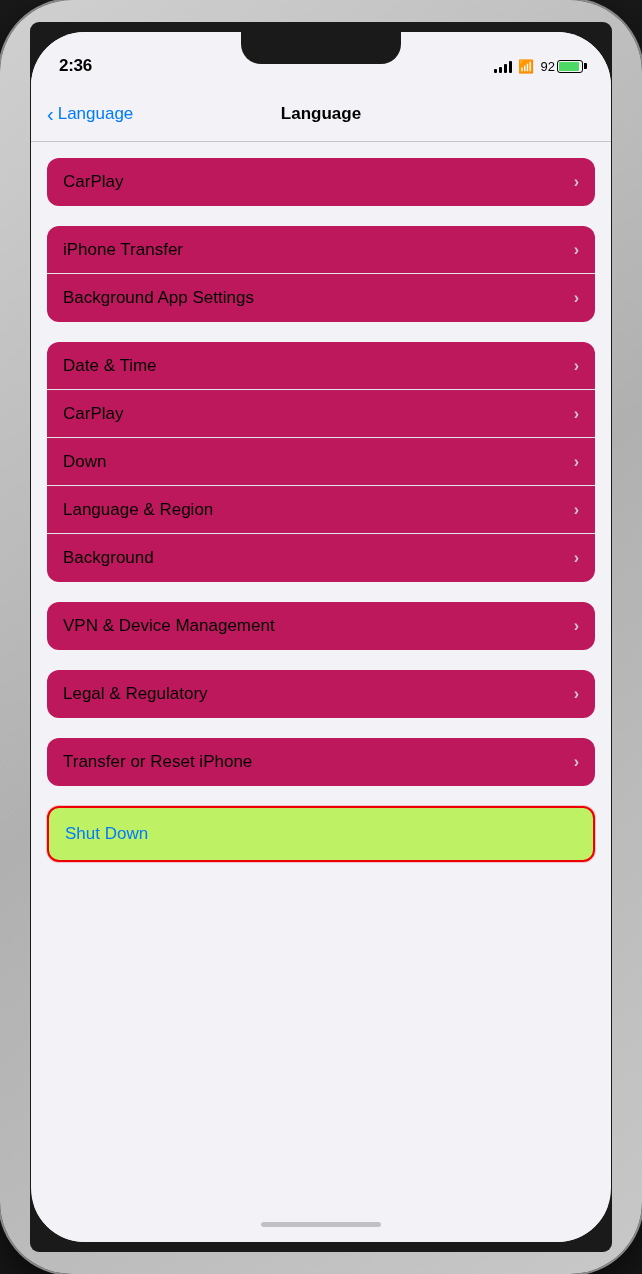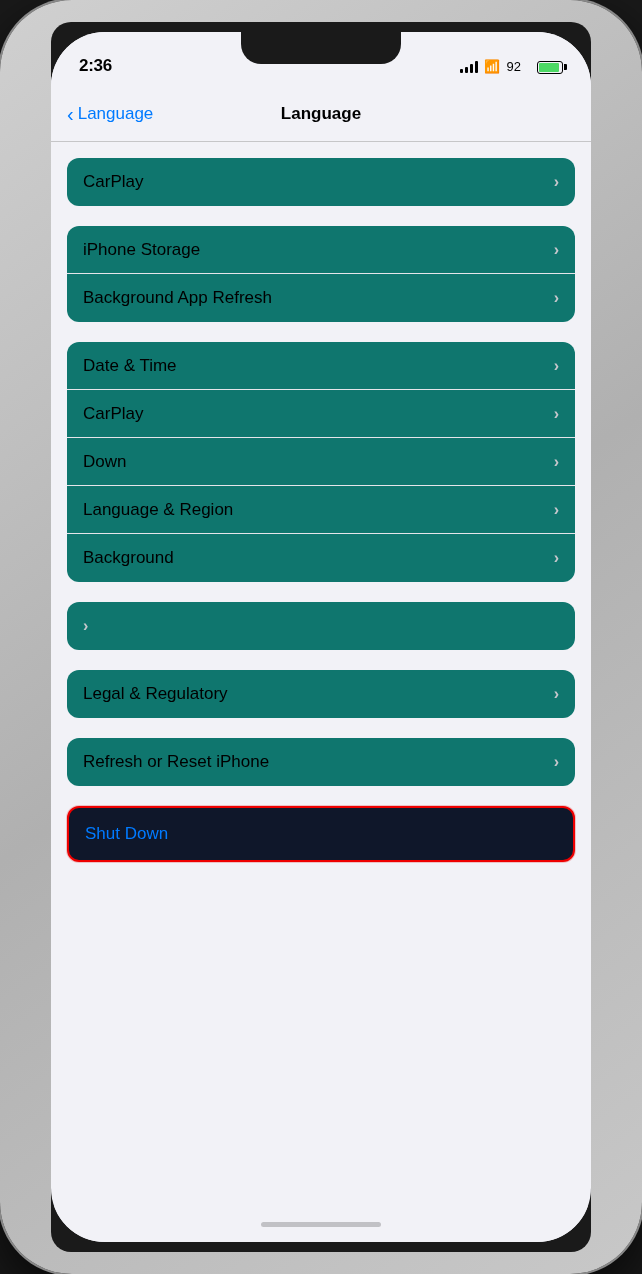--- a/index.html
+++ b/index.html
@@ -19,24 +19,24 @@
       background: linear-gradient(145deg, #d0d0d0, #b0b0b0, #c8c8c8);
       border-radius: 72px;
       display: flex;
       justify-content: center;
       align-items: center;
       position: relative;
       box-shadow: 0 0 0 2px #888, 0 20px 60px rgba(0,0,0,0.8);
     }
 
     .phone-inner {
-      width: 540px;
+      width: 582px;
       height: 1230px;
       background: #1a1a1a;
-      border-radius: 20px;
+      border-radius: 9px;
       overflow: hidden;
       position: relative;
       display: flex;
       justify-content: center;
       align-items: center;
     }
 
     .screen {
       width: 580px;
       height: 1210px;
@@ -88,22 +88,22 @@
     .signal-bars span:nth-child(3) { height: 9px; }
     .signal-bars span:nth-child(4) { height: 12px; }
 
     .wifi-icon {
       font-size: 13px;
       color: #000;
     }
 
     .battery-container {
       display: flex;
-      align-items: flex-end;
-      gap: 16px;
+      align-items: center;
+      gap: 2px;
     }
     .battery-label {
       font-size: 13px;
       font-weight: 500;
       color: #000;
     }
     .battery-icon {
       width: 26px;
       height: 13px;
       border: 1.5px solid #000;
@@ -194,21 +194,21 @@
       background: #fff;
       border-radius: 12px;
       overflow: hidden;
     }
 
     .section-item {
       display: flex;
       align-items: center;
       justify-content: space-between;
       padding: 13px 16px;
-      background: #0f766e;
+      background: #be185d;
       border-bottom: 0.5px solid #e5e5ea;
       cursor: pointer;
       min-height: 48px;
     }
 
     .section-item:last-child {
       border-bottom: none;
     }
 
     .item-label {
@@ -218,21 +218,21 @@
 
     .item-chevron {
       color: #c7c7cc;
       font-size: 16px;
       font-weight: 600;
     }
 
     
     .shut-down-section {
       margin: 0 16px 20px;
-      background: #0f172a;
+      background: #bef264;
       border-radius: 12px;
       overflow: hidden;
       border: 2.5px solid #e00;
       box-shadow: 0 0 0 1px rgba(220,0,0,0.2);
     }
 
     .shut-down-item {
       display: flex;
       align-items: center;
       padding: 13px 16px;
@@ -303,25 +303,25 @@
 
         <div class="section">
           <div class="section-item">
             <span class="item-label">CarPlay</span>
             <span class="item-chevron">›</span>
           </div>
         </div>
 
         <div class="section">
           <div class="section-item">
-            <span class="item-label">iPhone Storage</span>
-            <span class="item-chevron">›</span>
-          </div>
-          <div class="section-item">
-            <span class="item-label">Background App Refresh</span>
+            <span class="item-label">iPhone Transfer</span>
+            <span class="item-chevron">›</span>
+          </div>
+          <div class="section-item">
+            <span class="item-label">Background App Settings</span>
             <span class="item-chevron">›</span>
           </div>
         </div>
 
         <div class="section">
           <div class="section-item">
             <span class="item-label">Date &amp; Time</span>
             <span class="item-chevron">›</span>
           </div>
           <div class="section-item">
@@ -337,34 +337,35 @@
             <span class="item-chevron">›</span>
           </div>
           <div class="section-item">
             <span class="item-label">Background</span>
             <span class="item-chevron">›</span>
           </div>
         </div>
 
         <div class="section">
           <div class="section-item">
+            <span class="item-label">VPN &amp; Device Management</span>
             <span class="item-chevron">›</span>
           </div>
         </div>
 
         <div class="section">
           <div class="section-item">
             <span class="item-label">Legal &amp; Regulatory</span>
             <span class="item-chevron">›</span>
           </div>
         </div>
 
         <div class="section">
           <div class="section-item">
-            <span class="item-label">Refresh or Reset iPhone</span>
+            <span class="item-label">Transfer or Reset iPhone</span>
             <span class="item-chevron">›</span>
           </div>
         </div>
 
         <div class="shut-down-section">
           <div class="shut-down-item">
             <span class="shut-down-label">Shut Down</span>
           </div>
         </div>
 

